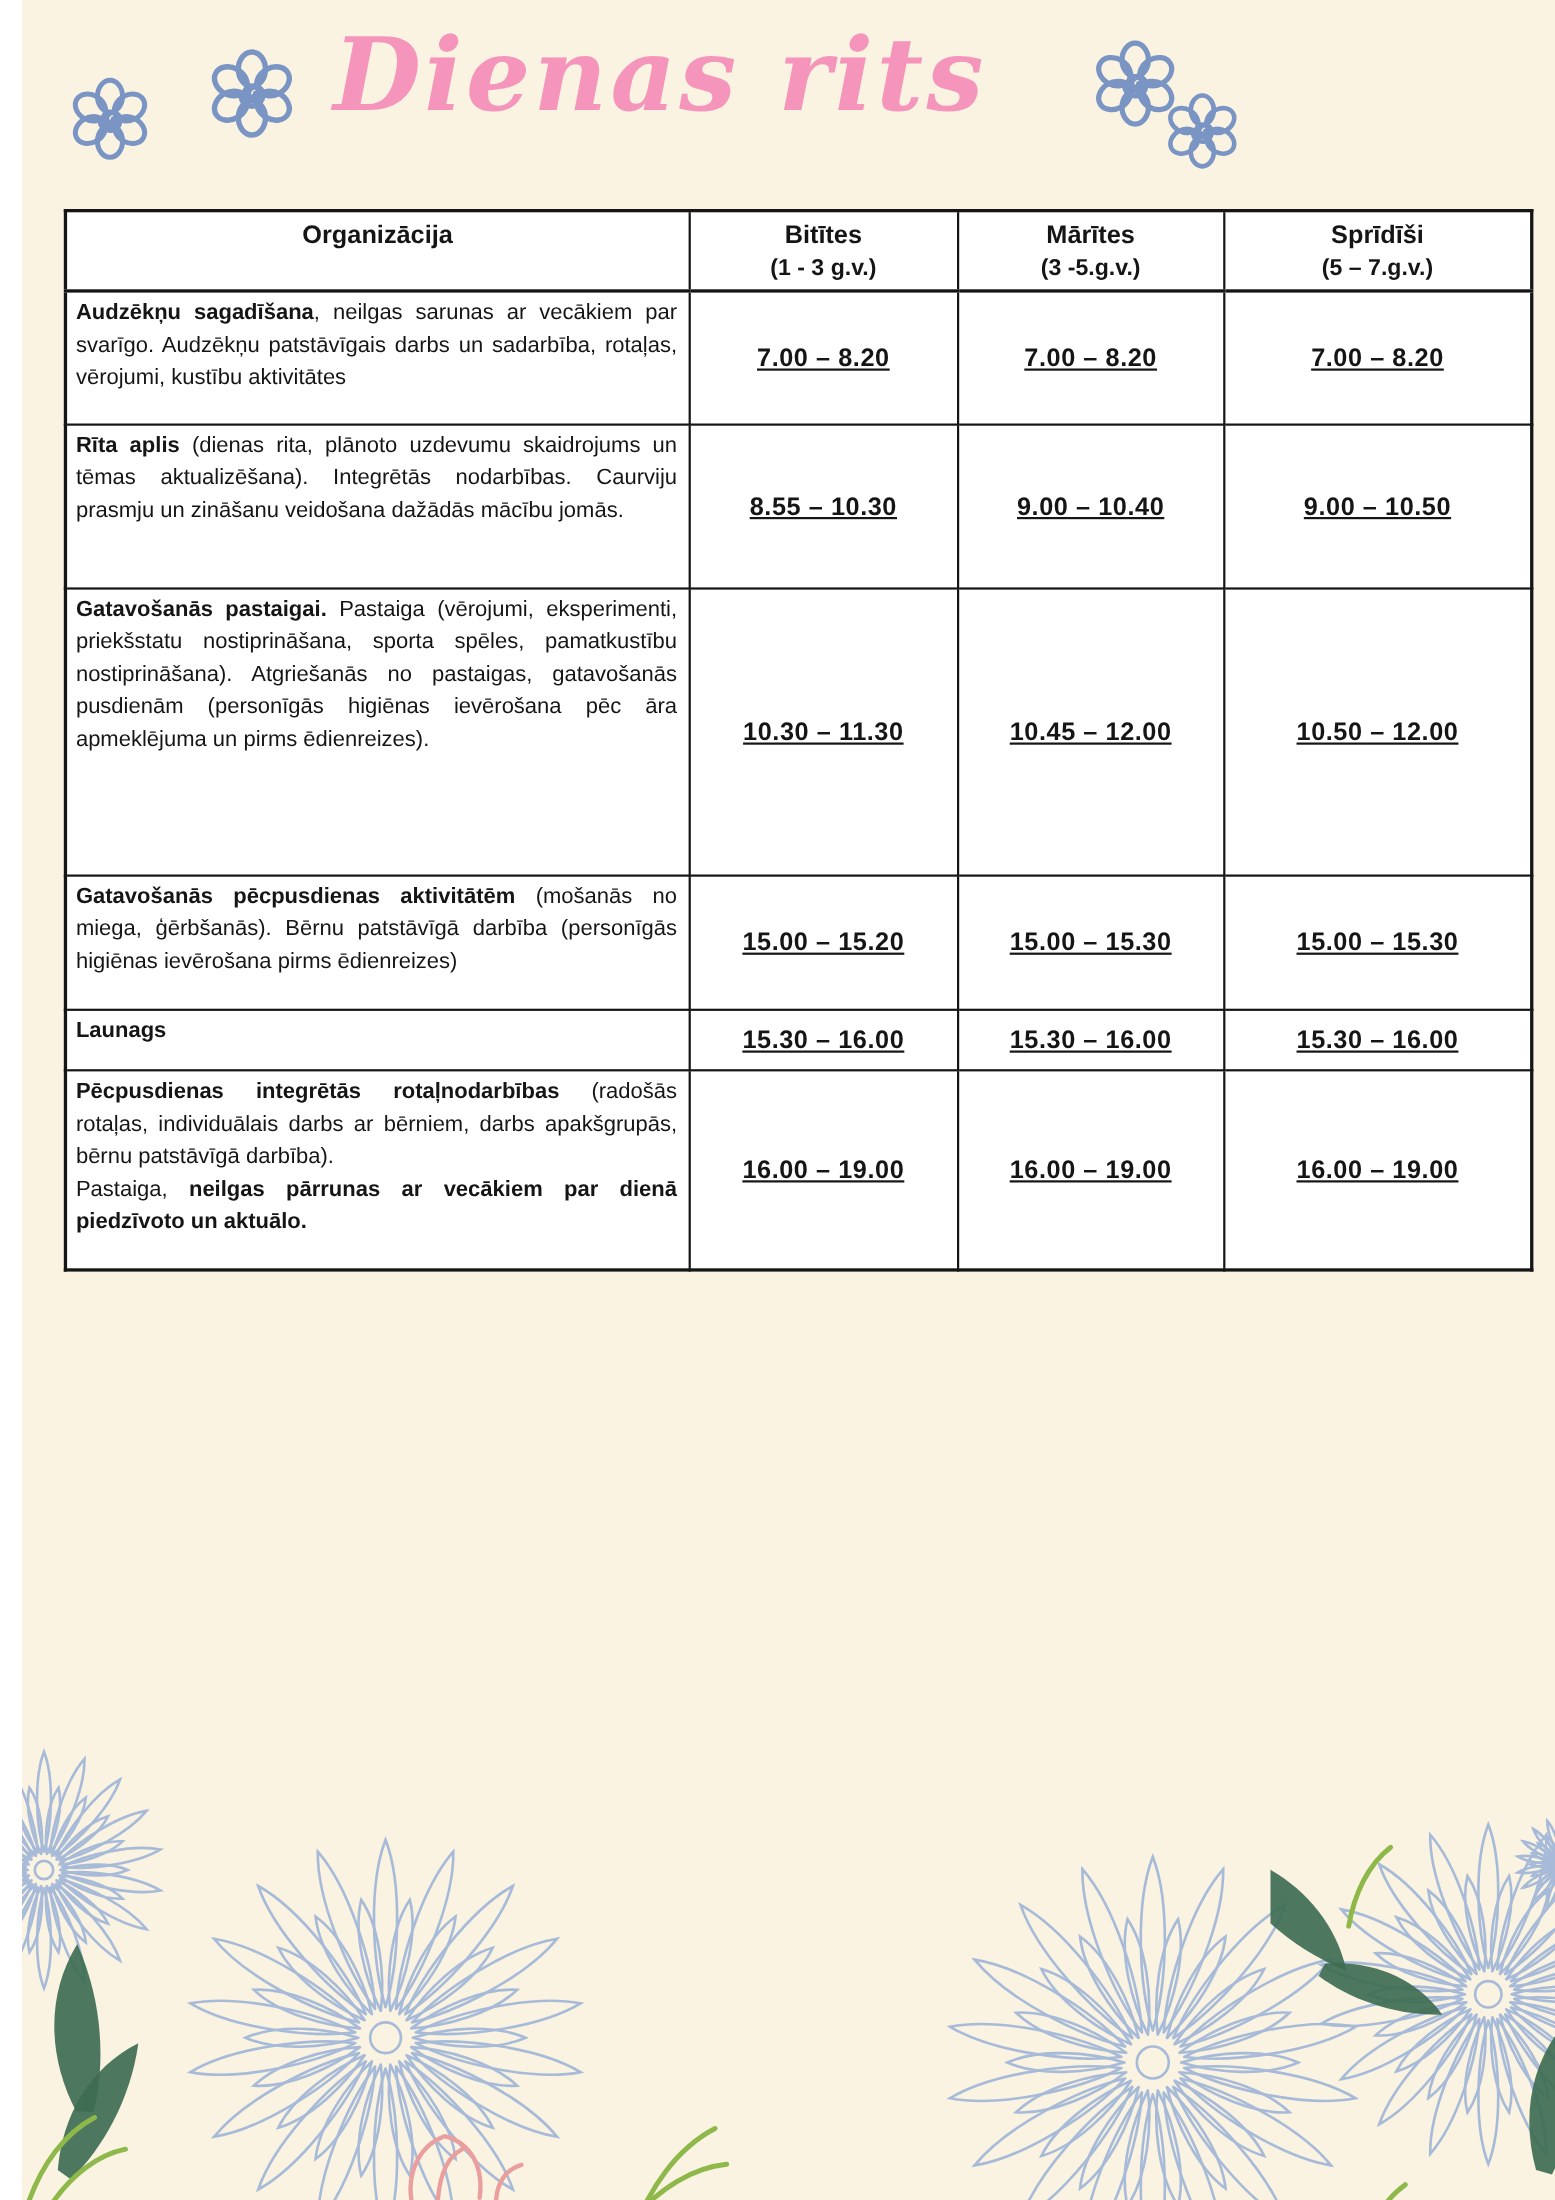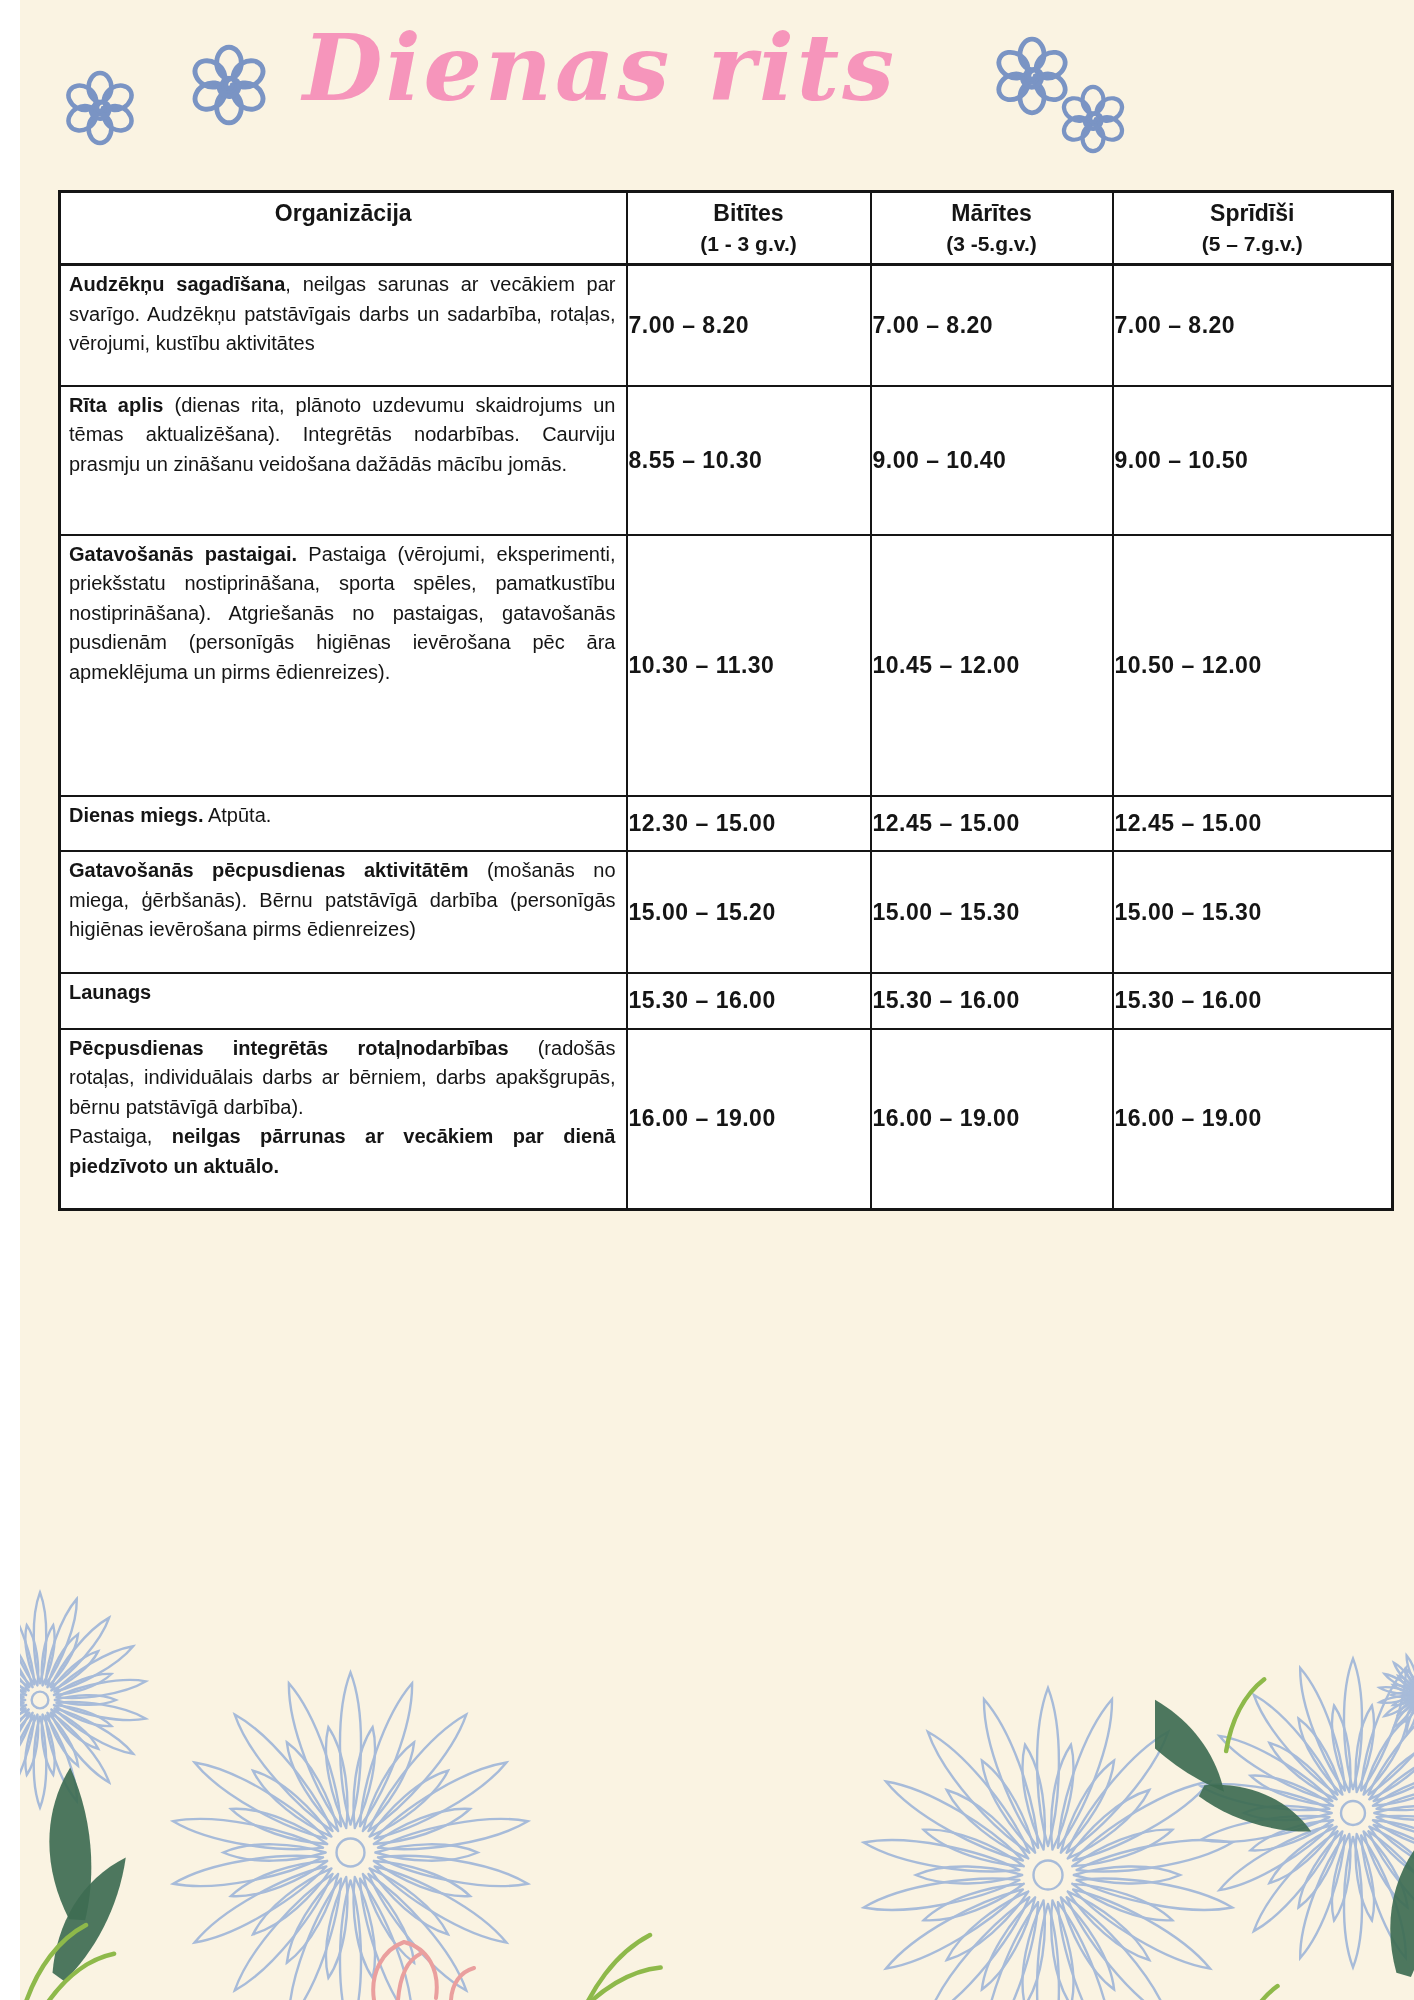--- a/index.html
+++ b/index.html
@@ -15,22 +15,22 @@
   .deco{position:absolute;line-height:0;}
   table.sched{position:absolute;left:38px;top:190px;width:1333px;table-layout:fixed;
         border-collapse:collapse;background:#ffffff;border:3px solid var(--ink);}
   .sched th,.sched td{border:2px solid var(--ink);overflow:hidden;}
   .sched thead th{border-bottom:3px solid var(--ink);font-size:23px;font-weight:700;
         text-align:center;vertical-align:top;padding-top:7px;height:62px;}
   .h-sub{display:block;font-size:21px;font-weight:700;margin-top:5px;}
   td.org{padding:4px 10px 20px 8px;font-size:20px;line-height:29.5px;text-align:justify;
         vertical-align:top;}
   td.org .b{font-weight:700;}
-  td.time{text-align:left;vertical-align:middle;font-weight:600;font-size:23px;
-        letter-spacing:0.5px;}
+  td.time{text-align:center;vertical-align:middle;font-weight:600;font-size:23px;
+        letter-spacing:0.5px;text-decoration:underline;}
   svg .sketch{vector-effect:non-scaling-stroke;}
 </style>
 </head>
 <body>
 
 <div class="page">
 
   <svg width="0" height="0" style="position:absolute" aria-hidden="true">
     <defs>
       <g id="daisy" fill="none" stroke="#7a94c4" stroke-width="6" stroke-linecap="round" stroke-linejoin="round">
@@ -149,26 +149,20 @@
       <td class="time">8.55 – 10.30</td>
       <td class="time">9.00 – 10.40</td>
       <td class="time">9.00 – 10.50</td>
     </tr>
         <tr style="height: 261px;">
       <td class="org"><span class="b">Gatavošanās pastaigai.</span><span class="r"> Pastaiga (vērojumi, eksperimenti, priekšstatu nostiprināšana, sporta spēles, pamatkustību nostiprināšana). Atgriešanās no pastaigas, gatavošanās pusdienām (personīgās higiēnas ievērošana pēc āra apmeklējuma un pirms ēdienreizes).</span></td>
       <td class="time">10.30 – 11.30</td>
       <td class="time">10.45 – 12.00</td>
       <td class="time">10.50 – 12.00</td>
     </tr>
-        <tr style="height: 36px;">
-      <td class="org"><span class="b">Dienas miegs.</span><span class="r"> Atpūta.</span></td>
-      <td class="time">12.30 – 15.00</td>
-      <td class="time">12.45 – 15.00</td>
-      <td class="time">12.45 – 15.00</td>
-    </tr>
         <tr style="height: 122px;">
       <td class="org"><span class="b">Gatavošanās pēcpusdienas aktivitātēm</span><span class="r"> (mošanās no miega, ģērbšanās). Bērnu patstāvīgā darbība (personīgās higiēnas ievērošana pirms ēdienreizes)</span></td>
       <td class="time">15.00 – 15.20</td>
       <td class="time">15.00 – 15.30</td>
       <td class="time">15.00 – 15.30</td>
     </tr>
         <tr style="height: 38px;">
       <td class="org"><span class="b">Launags</span></td>
       <td class="time">15.30 – 16.00</td>
       <td class="time">15.30 – 16.00</td>

